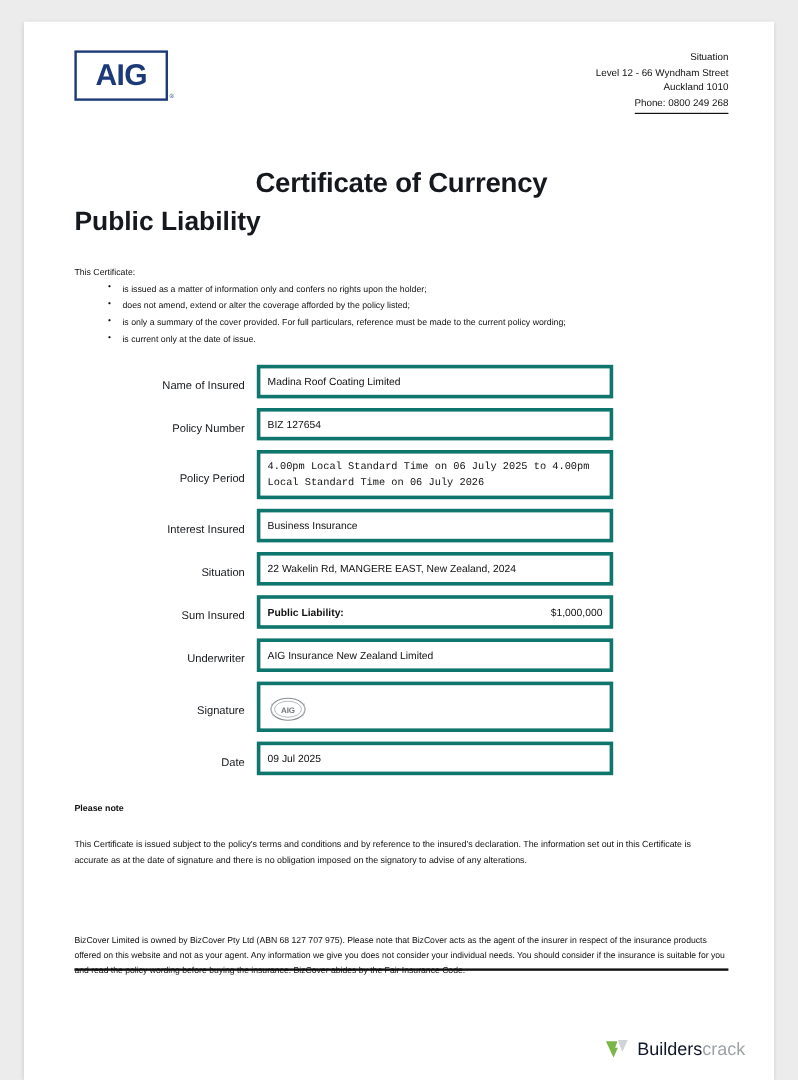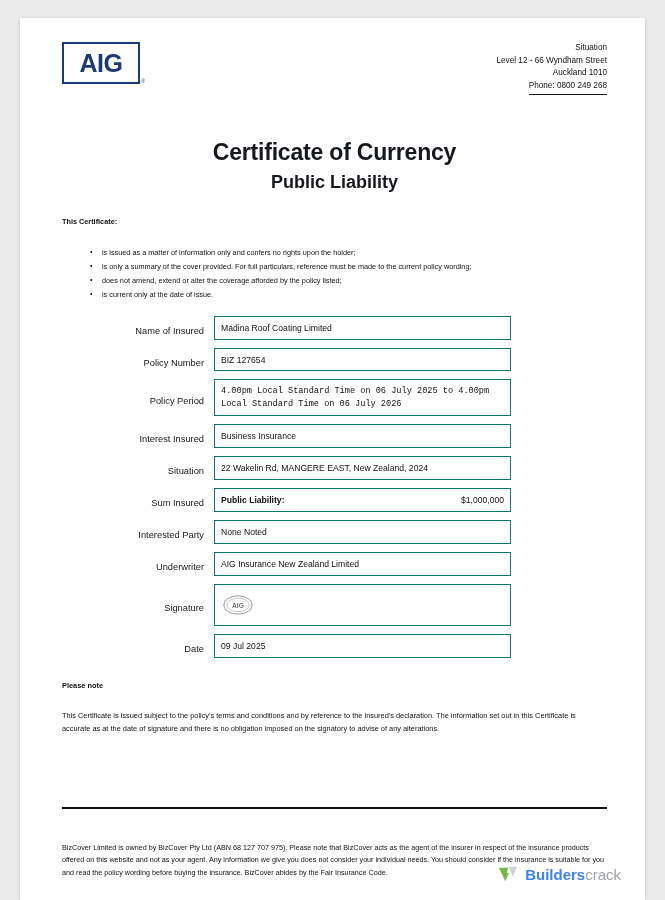--- a/index.html
+++ b/index.html
@@ -75,37 +75,36 @@
   
   .title {
     text-align: center;
     font-size: 23px;
     font-weight: bold;
     color: #15181c;
     margin-top: 44px;
     letter-spacing: -0.2px;
   }
   .subtitle {
-    text-align: center;
-    font-size: 18px;
+    font-size: 22px;
     font-weight: bold;
     color: #15181c;
     margin-top: 6px;
   }
 
   
   .cert-note {
     margin-top: 24px;
     font-size: 7.3px;
     color: #111;
   }
   .cert-note .lead {
-    font-weight: bold;
+    font-weight: normal;
     font-size: 7.3px;
-    margin-bottom: 20px;
+    margin-bottom: 3px;
   }
   .cert-note ul {
     margin: 0;
     padding-left: 40px;
     list-style: none;
   }
   .cert-note li {
     position: relative;
     line-height: 1.95;
   }
@@ -130,21 +129,21 @@
     width: 152px;
     text-align: right;
     padding-right: 10px;
     font-size: 9.3px;
     color: #15181c;
     padding-top: 6px;
     box-sizing: border-box;
   }
   .row-field {
     width: 297px;
-    border: 1px solid #0f766e;
+    border: 3px solid #0f766e;
     min-height: 21px;
     font-size: 8.6px;
     color: #111;
     padding: 5px 6px 4px 6px;
     box-sizing: border-box;
     line-height: 1.5;
   }
   .row-field.tall {
     min-height: 34px;
     font-family: Liberation Mono, monospace;
@@ -185,21 +184,21 @@
   .footer-rule {
     position: absolute;
     left: 42px;
     top: 789px;
     width: 545px;
     border-top: 2px solid #111;
   }
   .footer-text {
     position: absolute;
     left: 42px;
-    top: 824px;
+    top: 760px;
     width: 543px;
     font-size: 7.2px;
     line-height: 1.72;
     color: #111;
   }
   .brand {
     position: absolute;
     right: 24px;
     bottom: 16px;
     display: flex;
@@ -208,21 +207,21 @@
   }
   .brand-mark {
     width: 22px;
     height: 20px;
   }
   .brand-text {
     font-size: 15px;
     color: #9fa3a6;
     font-weight: normal;
   }
-  .brand-text b { color: #3b82f6; font-weight: bold; }
+  .brand-text b { color: #0f172a; font-weight: normal; }
 </style>
 </head>
 <body>
 
 <div class="page">
   <div class="inner">
 
     <div class="header">
       <div class="logo-box">
         <span class="aig">AIG</span>
@@ -236,22 +235,22 @@
       </div>
     </div>
 
     <div class="title">Certificate of Currency</div>
     <div class="subtitle">Public Liability</div>
 
     <div class="cert-note">
       <div class="lead">This Certificate:</div>
       <ul>
         <li>is issued as a matter of information only and confers no rights upon the holder;</li>
+        <li>does not amend, extend or alter the coverage afforded by the policy listed;</li>
         <li>is only a summary of the cover provided. For full particulars, reference must be made to the current policy wording;</li>
-        <li>does not amend, extend or alter the coverage afforded by the policy listed;</li>
         <li>is current only at the date of issue.</li>
       </ul>
     </div>
 
     <div class="form">
 
       <div class="row">
         <div class="row-label">Name of Insured</div>
         <div class="row-field">Madina Roof Coating Limited</div>
       </div>
@@ -279,24 +278,20 @@
       <div class="row">
         <div class="row-label">Sum Insured</div>
         <div class="row-field">
           <div class="sum-row">
             <span class="k">Public Liability:</span>
             <span>$1,000,000</span>
           </div>
         </div>
       </div>
 
-      <div class="row">
-        <div class="row-label">Interested Party</div>
-        <div class="row-field">None Noted</div>
-      </div>
 
       <div class="row">
         <div class="row-label">Underwriter</div>
         <div class="row-field">AIG Insurance New Zealand Limited</div>
       </div>
 
       <div class="row">
         <div class="row-label">Signature</div>
         <div class="row-field sig-field">
           <svg class="stamp" viewBox="0 0 40 36">

